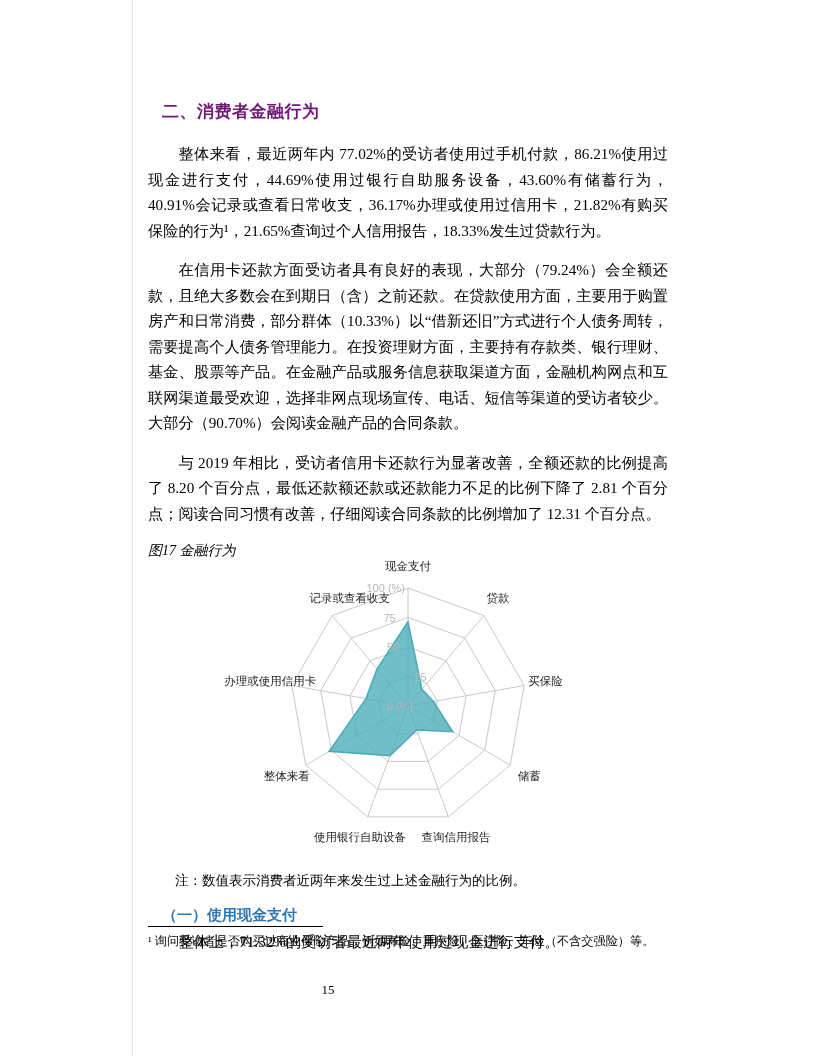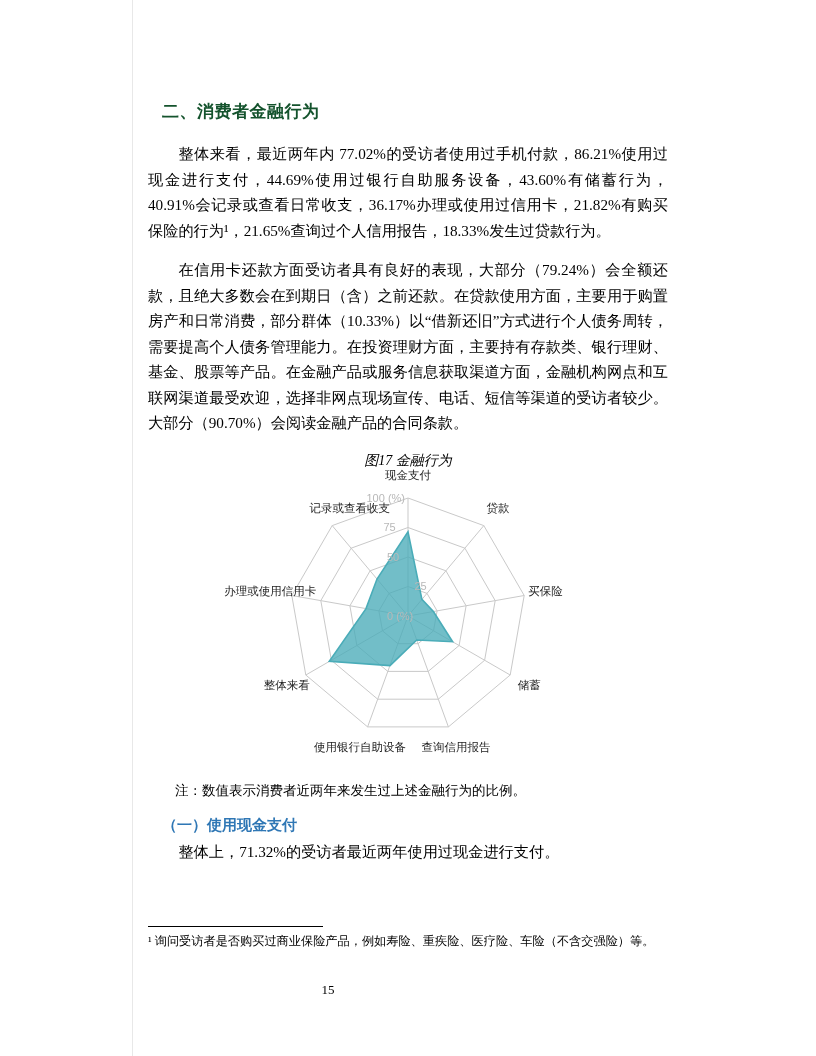--- a/index.html
+++ b/index.html
@@ -31,35 +31,34 @@
   .content {
     position: absolute;
     left: 148px;
     top: 100px;
     width: 520px;
   }
   h2.section-title {
     font-family: "Liberation Sans", sans-serif;
     font-size: 17px;
     font-weight: bold;
-    color: #14532d;
+    color: #701a75;
     margin: 0 0 18px 0;
     padding-left: 14px;
     letter-spacing: 0.5px;
   }
   p.para {
     font-size: 15.2px;
     line-height: 25.5px;
     margin: 0 0 14px 0;
     text-align: justify;
     text-justify: inter-ideograph;
     text-indent: 2em;
   }
   .fig-caption {
-    text-align: center;
     font-size: 14px;
     font-style: italic;
     margin: 16px 0 4px 0;
     font-family: "Liberation Serif", serif;
   }
   .chart-wrap {
     position: relative;
     width: 520px;
     height: 290px;
     margin: 4px 0 6px 0;
@@ -121,20 +120,21 @@
 
 <div class="page">
   <div class="page-border-left"></div>
 
   <div class="content">
 
     <h2 class="section-title">二、消费者金融行为</h2>
 
     <p class="para">整体来看，最近两年内 77.02%的受访者使用过手机付款，86.21%使用过现金进行支付，44.69%使用过银行自助服务设备，43.60%有储蓄行为，40.91%会记录或查看日常收支，36.17%办理或使用过信用卡，21.82%有购买保险的行为¹，21.65%查询过个人信用报告，18.33%发生过贷款行为。</p>
     <p class="para">在信用卡还款方面受访者具有良好的表现，大部分（79.24%）会全额还款，且绝大多数会在到期日（含）之前还款。在贷款使用方面，主要用于购置房产和日常消费，部分群体（10.33%）以“借新还旧”方式进行个人债务周转，需要提高个人债务管理能力。在投资理财方面，主要持有存款类、银行理财、基金、股票等产品。在金融产品或服务信息获取渠道方面，金融机构网点和互联网渠道最受欢迎，选择非网点现场宣传、电话、短信等渠道的受访者较少。大部分（90.70%）会阅读金融产品的合同条款。</p>
+    <p class="para">与 2019 年相比，受访者信用卡还款行为显著改善，全额还款的比例提高了 8.20 个百分点，最低还款额还款或还款能力不足的比例下降了 2.81 个百分点；阅读合同习惯有改善，仔细阅读合同条款的比例增加了 12.31 个百分点。</p>
 
     <div class="fig-caption">图17 金融行为</div>
 
     <div class="chart-wrap">
       <svg id="radar-svg" width="520" height="290" viewBox="0 0 520 290">
           <polygon points="260.0,112.5 279.0,119.4 289.1,136.9 285.5,156.8 270.1,169.7 249.9,169.7 234.5,156.8 230.9,136.9 241.0,119.4" fill="none" stroke="#c9c9c9" stroke-width="1"></polygon>
           <polygon points="260.0,83.0 297.9,96.8 318.1,131.8 311.1,171.5 280.2,197.4 239.8,197.4 208.9,171.5 201.9,131.8 222.1,96.8" fill="none" stroke="#c9c9c9" stroke-width="1"></polygon>
           <polygon points="260.0,53.5 316.9,74.2 347.2,126.6 336.6,186.3 290.3,225.2 229.7,225.2 183.4,186.3 172.8,126.6 203.1,74.2" fill="none" stroke="#c9c9c9" stroke-width="1"></polygon>
           <polygon points="260.0,24.0 335.8,51.6 376.2,121.5 362.2,201.0 300.4,252.9 219.6,252.9 157.8,201.0 143.8,121.5 184.2,51.6" fill="none" stroke="#c9c9c9" stroke-width="1"></polygon>
           <line x1="260" y1="142" x2="260.0" y2="24.0" stroke="#c9c9c9" stroke-width="1"></line>

